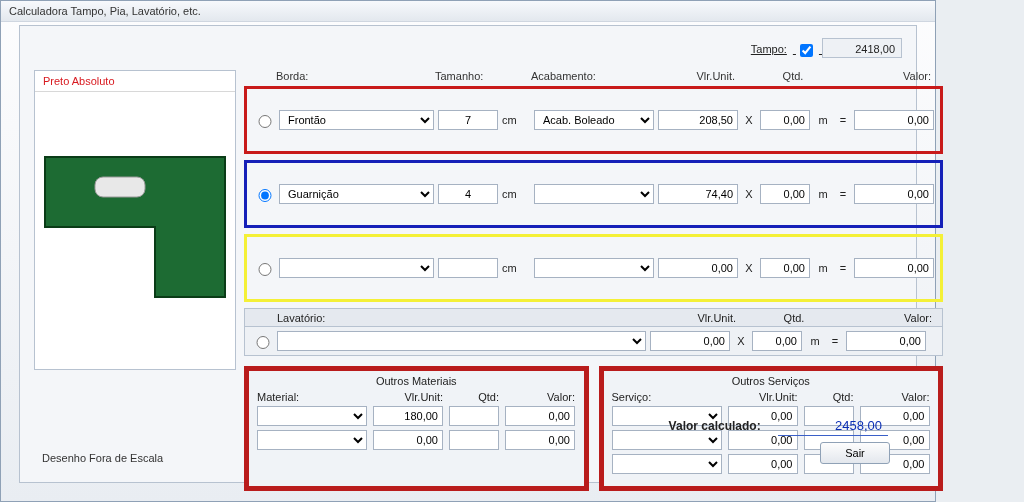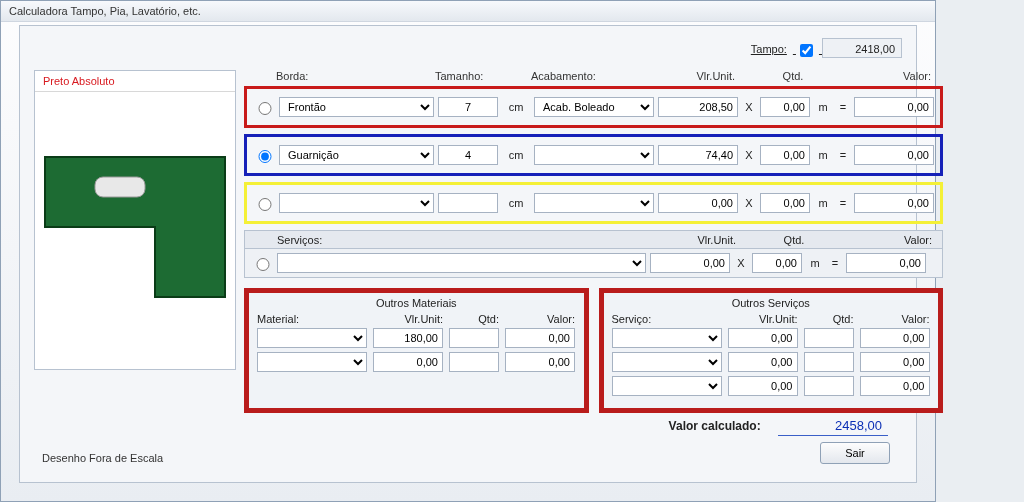--- a/index.html
+++ b/index.html
@@ -81,21 +81,21 @@
     font-size: 11px;
     color: #333;
     margin-bottom: 4px;
     padding: 0 6px;
   }
   .borda-row {
     display: grid;
     grid-template-columns: 22px 155px 60px 28px 120px 80px 14px 50px 18px 14px 80px;
     gap: 4px;
     align-items: center;
-    padding: 8px 6px;
+    padding: 21px 6px;
     border: 3px solid transparent;
     margin-bottom: 6px;
   }
   .borda-row.red   { border-color: #c81a1a; }
   .borda-row.blue  { border-color: #1520b8; }
   .borda-row.yellow{ border-color: #f4f037; }
   .coloc-hdr {
     display: grid;
     grid-template-columns: 22px 155px 60px 28px 120px 80px 14px 50px 18px 14px 80px;
     gap: 4px;
@@ -119,21 +119,21 @@
     font-family: inherit;
     font-size: 11px;
     height: 20px;
     border: 1px solid #a6b2c2;
     background: #fff;
     padding: 1px 4px;
   }
   select { width: 100%; }
   .num { width: 100%; text-align: right; background: #eef1f5; }
   .num.white { background: #fff; }
-  .center { text-align: center; }
+  .center { }
   .small { width: 100%; text-align: center; background:#fff;}
   .x-lbl, .eq-lbl, .m-lbl { text-align:center; font-size:11px; }
 
   .sub-panels {
     display: flex;
     gap: 10px;
     margin-top: 10px;
   }
   .sub-panel {
     flex: 1;
@@ -272,21 +272,21 @@
           <input type="text" class="num" value="0,00" style="">
           <span class="x-lbl">X</span>
           <input type="text" class="num" value="0,00" style="">
           <span class="m-lbl">m</span>
           <span class="eq-lbl">=</span>
           <input type="text" class="num" value="0,00" style="">
         </div>
 
         <div class="coloc-hdr">
           <span></span>
-          <span>Serviços:</span>
+          <span>Lavatório:</span>
           <span></span>
             <span></span>
             <span></span>
           <span style="text-align:right;">Vlr.Unit.</span>
           <span></span>
           <span style="text-align:center; grid-column:span 2;">Qtd.</span>
           <span></span>
           <span style="text-align:right;">Valor:</span>
         </div>
         <div class="coloc-row">

